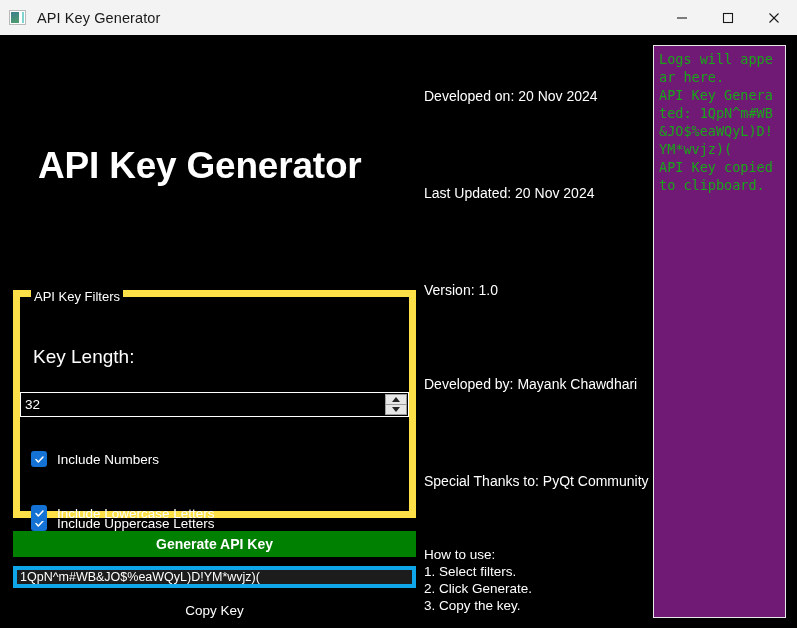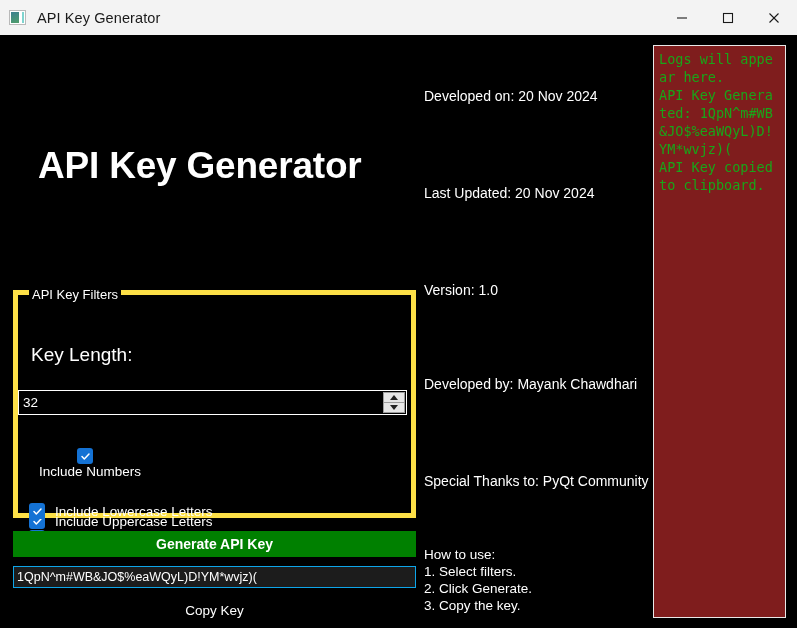--- a/index.html
+++ b/index.html
@@ -103,21 +103,21 @@
     letter-spacing: -0.2px;
   }
 
   
   #filters-group {
     position: absolute;
     left: 13px;
     top: 255px;
     width: 403px;
     height: 228px;
-    border: 5px solid #fde047;
+    border: 7px solid #fde047;
     box-sizing: border-box;
   }
   #filters-group-title {
     position: absolute;
     left: 11px;
     top: -8px;
     background: #000000;
     padding: 0 3px;
     font-size: 13px;
     color: #ffffff;
@@ -217,21 +217,21 @@
     font-weight: bold;
     cursor: pointer;
   }
   #generated-key-field {
     position: absolute;
     left: 13px;
     top: 531px;
     width: 403px;
     height: 22px;
     background: #1c1c1c;
-    border: 1px solid #0ea5e9;
+    border: 4px solid #0ea5e9;
     box-sizing: border-box;
     color: #ffffff;
     font-family: "Liberation Sans", sans-serif;
     font-size: 12.5px;
     padding: 0 3px;
     outline: none;
   }
   #copy-key-btn {
     position: absolute;
     left: 13px;
@@ -264,21 +264,21 @@
   }
   #howto-block div { white-space: nowrap; }
 
   
   #logs-panel {
     position: absolute;
     left: 653px;
     top: 10px;
     width: 133px;
     height: 573px;
-    background: #7f1d1d;
+    background: #701a75;
     border: 1px solid #e8e8e8;
     box-sizing: border-box;
     overflow: hidden;
     padding: 4px 5px;
   }
   #logs-text {
     font-family: "DejaVu Sans Mono", monospace;
     font-size: 13.5px;
     line-height: 18px;
     color: #19a519;
@@ -331,21 +331,21 @@
         <div id="spin-buttons">
           <div class="spin-btn">
             <span class="spin-arrow up"></span>
           </div>
           <div class="spin-btn">
             <span class="spin-arrow down"></span>
           </div>
         </div>
       </div>
 
-      <div class="checkbox-row" style="top:153px;flex-direction:column;">
+      <div class="checkbox-row" style="top:153px;">
         <span class="cb-box">
           <svg width="11" height="11" viewBox="0 0 11 11">
               <polyline points="2,5.6 4.3,8 9,3" fill="none" stroke="#ffffff" stroke-width="1.5" stroke-linecap="round" stroke-linejoin="round"></polyline>
             </svg>
         </span>
         <span class="cb-label">Include Numbers</span>
       </div>
 
       <div class="checkbox-row" style="top:197px;margin-top:20px;">
         <span class="cb-box">

